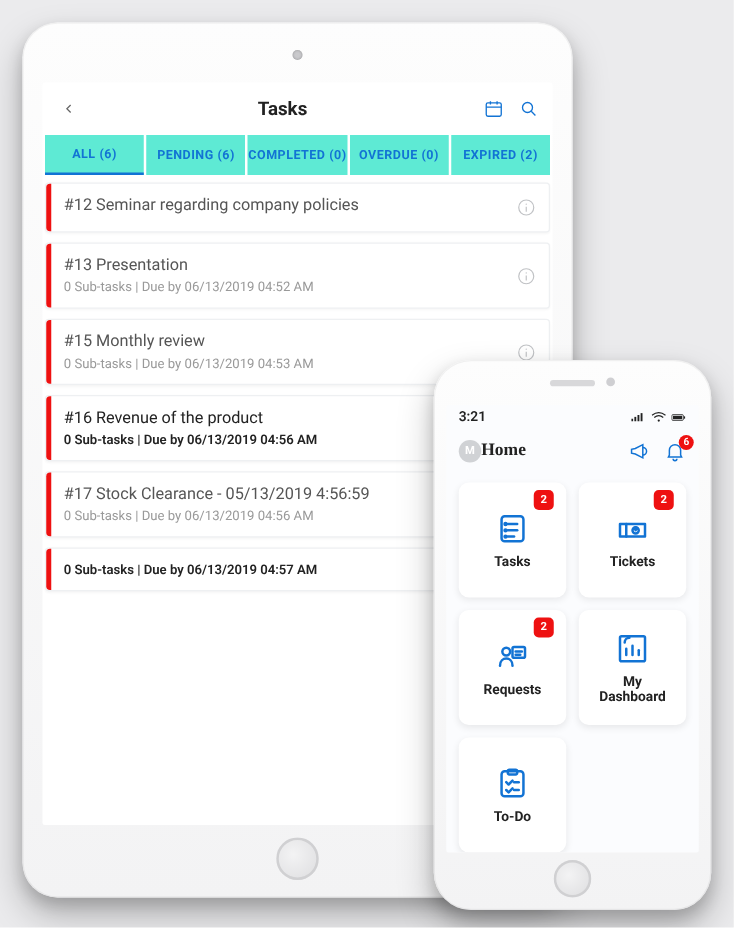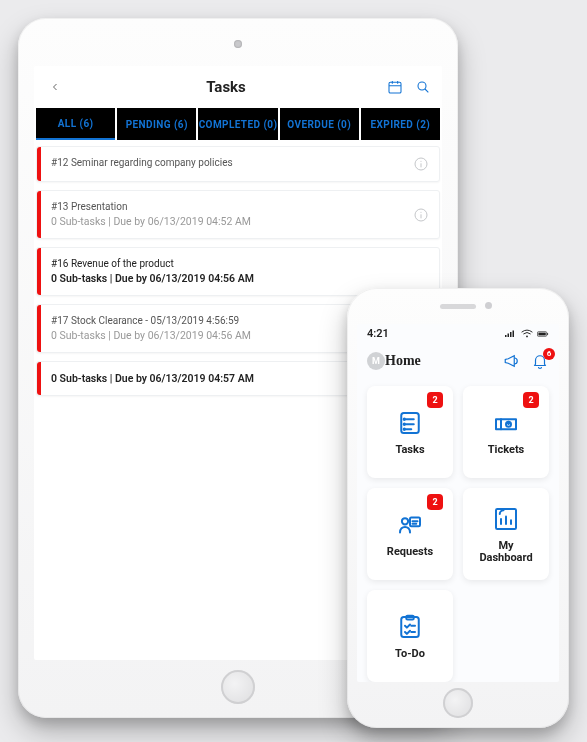--- a/index.html
+++ b/index.html
@@ -19,28 +19,28 @@
   
   .tab-header{display:flex;align-items:center;height:42px;padding:0 10px;}
   .back-arrow{width:22px;height:22px;display:flex;align-items:center;justify-content:center;cursor:pointer;}
   .back-arrow svg{width:12px;height:12px;stroke:#666;}
   .tab-title{flex:1;text-align:center;font-size:15px;font-weight:700;color:#222;}
   .header-icons{display:flex;gap:10px;}
   .hicon{width:18px;height:18px;display:flex;align-items:center;justify-content:center;cursor:pointer;}
   .hicon svg{width:16px;height:16px;stroke:#1273d4;fill:none;stroke-width:1.6;}
   
   .filter-tabs{display:flex;height:32px;gap:2px;padding:0 2px 0 2px;}
-  .ftab{flex:1;display:flex;align-items:center;justify-content:center;font-size:10px;font-weight:700;letter-spacing:.4px;color:#1273d4;cursor:pointer;background:#000000;}
+  .ftab{flex:1;display:flex;align-items:center;justify-content:center;font-size:10px;font-weight:700;letter-spacing:.4px;color:#1273d4;cursor:pointer;background:#5eead4;}
   .ftab.active{border-bottom:2px solid #1273d4;}
   .ftab .count{margin-left:3px;}
   
   .task-list{flex:1;overflow-y:hidden;padding:6px 2px;display:flex;flex-direction:column;gap:8px;}
   .task-card{position:relative;background:#fff;border:1px solid #eef0f2;border-radius:3px;padding:10px 12px 10px 14px;box-shadow:0 1px 2px rgba(0,0,0,.04);}
   .task-card::before{content:"";position:absolute;left:0;top:0;bottom:0;width:4px;background:#e11;border-top-left-radius:3px;border-bottom-left-radius:3px;}
-  .task-title{font-size:10px;font-weight:400;color:#555;margin-bottom:3px;}
+  .task-title{font-size:13px;font-weight:400;color:#555;margin-bottom:3px;}
   .task-card.bold .task-title{font-weight:400;color:#222;}
   .task-sub{font-size:10.5px;color:#999;}
   .task-card.bold .task-sub{color:#222;font-weight:600;}
   .task-info{position:absolute;right:10px;top:50%;transform:translateY(-50%);width:16px;height:16px;}
   .task-info svg{width:16px;height:16px;stroke:#c0c2c5;fill:none;stroke-width:1.4;}
   
   .phone{
     position:absolute;right:18px;bottom:14px;width:222px;height:440px;
     background:linear-gradient(180deg,#fdfdfd,#f3f3f4);border-radius:30px;
     box-shadow:0 14px 28px rgba(0,0,0,.25),0 6px 12px rgba(0,0,0,.15),
@@ -131,20 +131,29 @@
         </div>
         <div class="task-card">
           <div class="task-title">#13 Presentation</div>
           <div class="task-sub">0 Sub-tasks | Due by 06/13/2019 04:52 AM</div>
           <div class="task-info"><svg viewBox="0 0 24 24">
               <circle cx="12" cy="12" r="9"></circle>
               <line x1="12" y1="11" x2="12" y2="17"></line>
               <circle cx="12" cy="8" r="0.8" fill="#c0c2c5" stroke="none"></circle>
             </svg></div>
         </div>
+        <div class="task-card">
+          <div class="task-title">#15 Monthly review</div>
+          <div class="task-sub">0 Sub-tasks | Due by 06/13/2019 04:53 AM</div>
+          <div class="task-info"><svg viewBox="0 0 24 24">
+              <circle cx="12" cy="12" r="9"></circle>
+              <line x1="12" y1="11" x2="12" y2="17"></line>
+              <circle cx="12" cy="8" r="0.8" fill="#c0c2c5" stroke="none"></circle>
+            </svg></div>
+        </div>
         <div class="task-card bold">
           <div class="task-title">#16 Revenue of the product</div>
           <div class="task-sub">0 Sub-tasks | Due by 06/13/2019 04:56 AM</div>
         </div>
         <div class="task-card">
           <div class="task-title">#17 Stock Clearance - 05/13/2019 4:56:59</div>
           <div class="task-sub">0 Sub-tasks | Due by 06/13/2019 04:56 AM</div>
           <div class="task-info"><svg viewBox="0 0 24 24">
               <circle cx="12" cy="12" r="9"></circle>
               <line x1="12" y1="11" x2="12" y2="17"></line>
@@ -157,21 +166,21 @@
       </div>
   </div>
   <div class="tablet-home"></div>
 </div>
 
 <div class="phone">
   <div class="phone-speaker"></div>
   <div class="phone-camera"></div>
   <div class="phone-screen">
     <div class="status-bar">
-      <span>4:21</span>
+      <span>3:21</span>
       <span class="status-right">
         <svg viewBox="0 0 24 16">
             <rect x="0" y="10" width="3" height="4"></rect>
             <rect x="5" y="7" width="3" height="7"></rect>
             <rect x="10" y="4" width="3" height="10"></rect>
             <rect x="15" y="1" width="3" height="13"></rect>
           </svg>
         <svg viewBox="0 0 20 14">
             <path d="M1 4 Q10 -3 19 4" fill="none" stroke="#222" stroke-width="1.6"></path>
             <path d="M4 7 Q10 2 16 7" fill="none" stroke="#222" stroke-width="1.6"></path>

